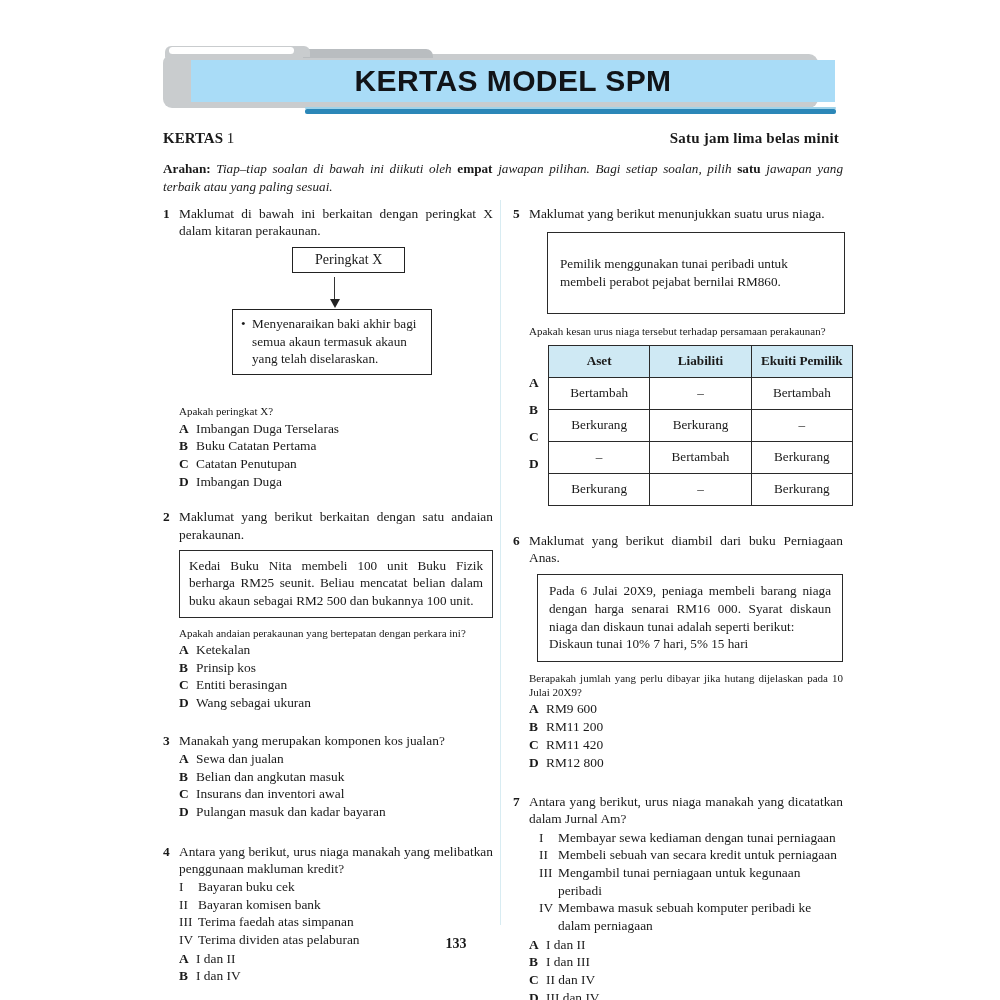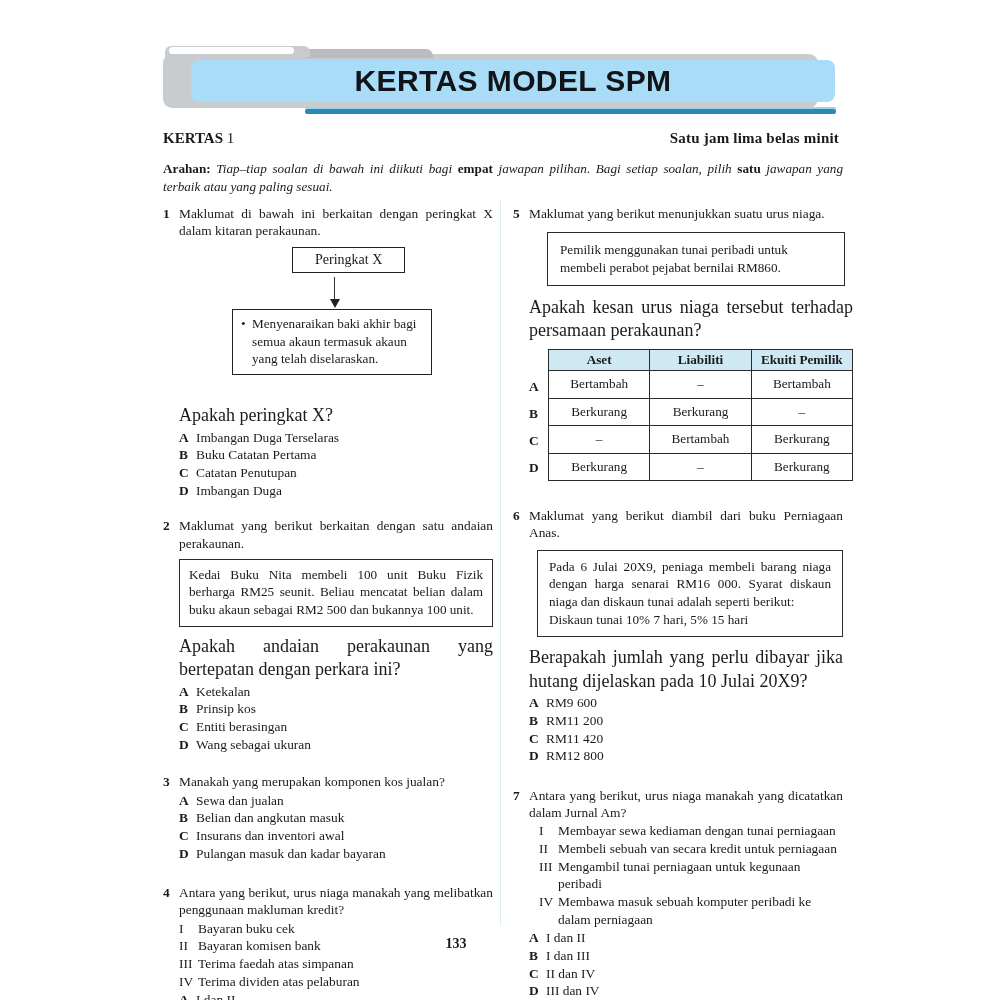--- a/index.html
+++ b/index.html
@@ -26,21 +26,21 @@
   .banner-white-stripe{
     position:absolute;left:6px;top:1px;width:125px;height:7px;
     background:#ffffff;border-radius:4px;
   }
   .banner-gray-tab2{
     position:absolute;left:140px;top:3px;width:130px;height:9px;
     background:#b9bdc0;border-radius:5px 7px 0 0;
   }
   .banner-blue{
     position:absolute;left:28px;top:14px;width:644px;height:42px;
-    background:#a9dcf7;border-radius:8px;
+    background:#a9dcf7;border-radius:0;
     display:flex;align-items:center;justify-content:center;
   }
   .banner-title{
     font-family:"Liberation Sans", sans-serif;
     font-weight:bold;font-size:30px;letter-spacing:.4px;
     color:#111418;white-space:nowrap;
   }
   .banner-underline{
     position:absolute;left:142px;top:63px;width:531px;height:5px;
     background:#2b87b8;border-radius:2px;
@@ -79,21 +79,21 @@
   
   .q{position:relative;margin-bottom:14px;}
   .q-head{display:flex;font-size:13.4px;line-height:1.28;}
   .q-num{
     width:16px;flex:0 0 16px;font-weight:bold;text-align:left;
     font-size:13.4px;
   }
   .q-body{flex:1 1 auto;}
   .q-stem{text-align:justify;}
   .q-stem.nojust{text-align:left;}
-  .q-sub{margin-top:7px;font-size:18px;line-height:1.3;text-align:justify;}
+  .q-sub{margin-top:7px;font-size:11px;line-height:1.3;text-align:justify;}
   .q-sub.nojust{text-align:left;}
 
   
   .opts{margin-top:1px;font-size:13.4px;line-height:1.32;}
   .opt{display:flex;}
   .opt-k{width:17px;flex:0 0 17px;font-weight:bold;}
   .opt-k.roman{width:19px;flex:0 0 19px;font-weight:normal;}
   .opt-t{flex:1 1 auto;}
 
   
@@ -142,21 +142,21 @@
   .acct-key{
     height:27px;display:flex;align-items:center;justify-content:flex-start;
     font-weight:bold;font-size:13.4px;
   }
   table.acct{
     border-collapse:collapse;width:305px;
     font-size:13.2px;table-layout:fixed;
   }
   table.acct th,table.acct td{
     border:1.2px solid #2a2a2a;
-    text-align:center;height:21px;padding:0 2px;
+    text-align:center;height:32px;padding:0 2px;
     box-sizing:border-box;
   }
   table.acct th{background:#cfe9f4;font-weight:bold;}
   table.acct td{background:#ffffff;font-weight:normal;}
 
   
   .pageno{
     position:absolute;left:0;top:936px;width:912px;text-align:center;
     font-size:14px;font-weight:bold;
   }
@@ -176,21 +176,21 @@
     </div>
     <div class="banner-underline-lite"></div>
     <div class="banner-underline"></div>
   </div>
 
   <div class="kertas-row">
     <div class="kertas-label"><span>KERTAS</span><span class="thin"> 1</span></div>
     <div class="kertas-time">Satu jam lima belas minit</div>
   </div>
 
-  <div class="arahan"><b>Arahan:</b><span> Tiap–tiap soalan di bawah ini diikuti bagi </span><b>empat</b><span> jawapan pilihan. Bagi setiap soalan, pilih </span><b>satu</b><span> jawapan yang terbaik atau yang paling sesuai.</span></div>
+  <div class="arahan"><b>Arahan:</b><span> Tiap–tiap soalan di bawah ini diikuti oleh </span><b>empat</b><span> jawapan pilihan. Bagi setiap soalan, pilih </span><b>satu</b><span> jawapan yang terbaik atau yang paling sesuai.</span></div>
 
   <div class="cols">
     <div class="divider"></div>
 
     <div class="col col-left">
 
       <div class="q">
         <div class="q-head">
           <div class="q-num">1</div>
           <div class="q-body">
@@ -326,21 +326,21 @@
 
     </div>
 
     <div class="col col-right">
 
       <div class="q">
         <div class="q-head">
           <div class="q-num">5</div>
           <div class="q-body">
             <div class="q-stem nojust">Maklumat yang berikut menunjukkan suatu urus niaga.</div>
-            <div class="infobox center-text" style="margin:10px 8px 10px 18px;padding:8px 12px;">Pemilik menggunakan tunai peribadi untuk membeli perabot pejabat bernilai RM860.</div>
+            <div class="infobox center-text" style="margin:10px 8px 10px 18px;padding:22px 12px;">Pemilik menggunakan tunai peribadi untuk membeli perabot pejabat bernilai RM860.</div>
             <div class="q-sub">Apakah kesan urus niaga tersebut terhadap persamaan perakaunan?</div>
 
             <div class="acct-table-wrap">
               <div class="acct-keys">
                 <div class="acct-key">A</div>
                 <div class="acct-key">B</div>
                 <div class="acct-key">C</div>
                 <div class="acct-key">D</div>
               </div>
               <table class="acct">

